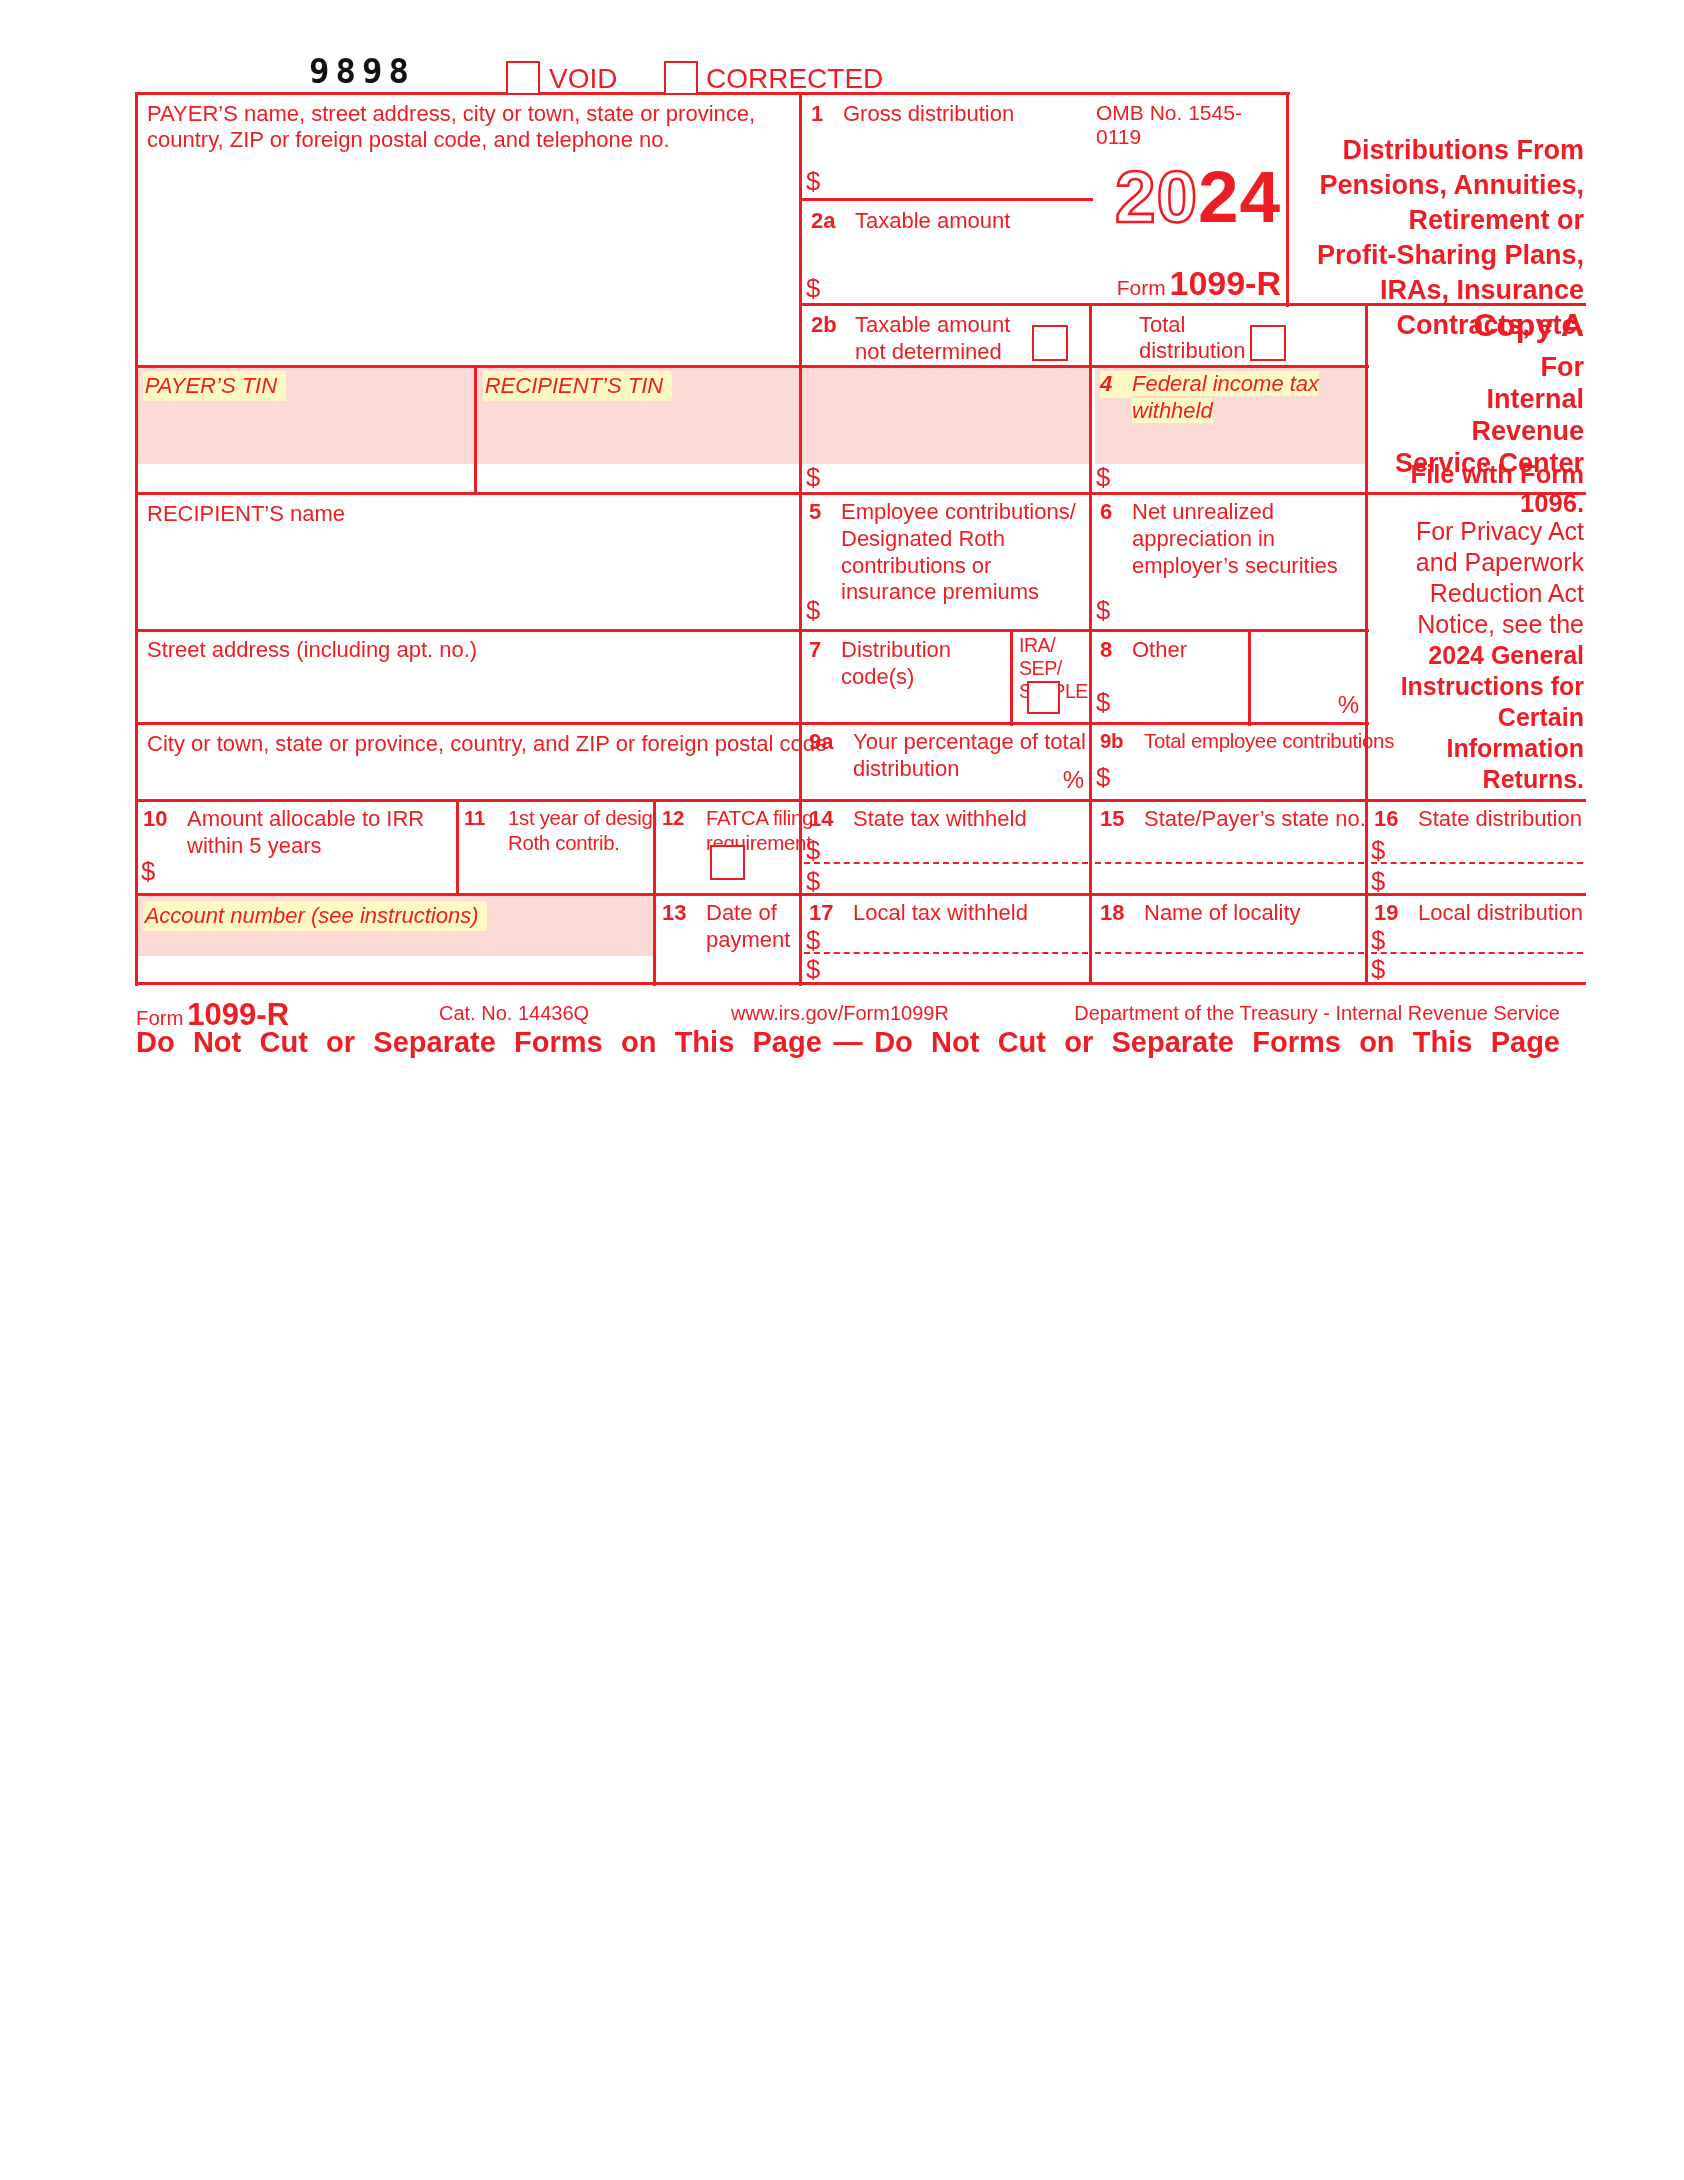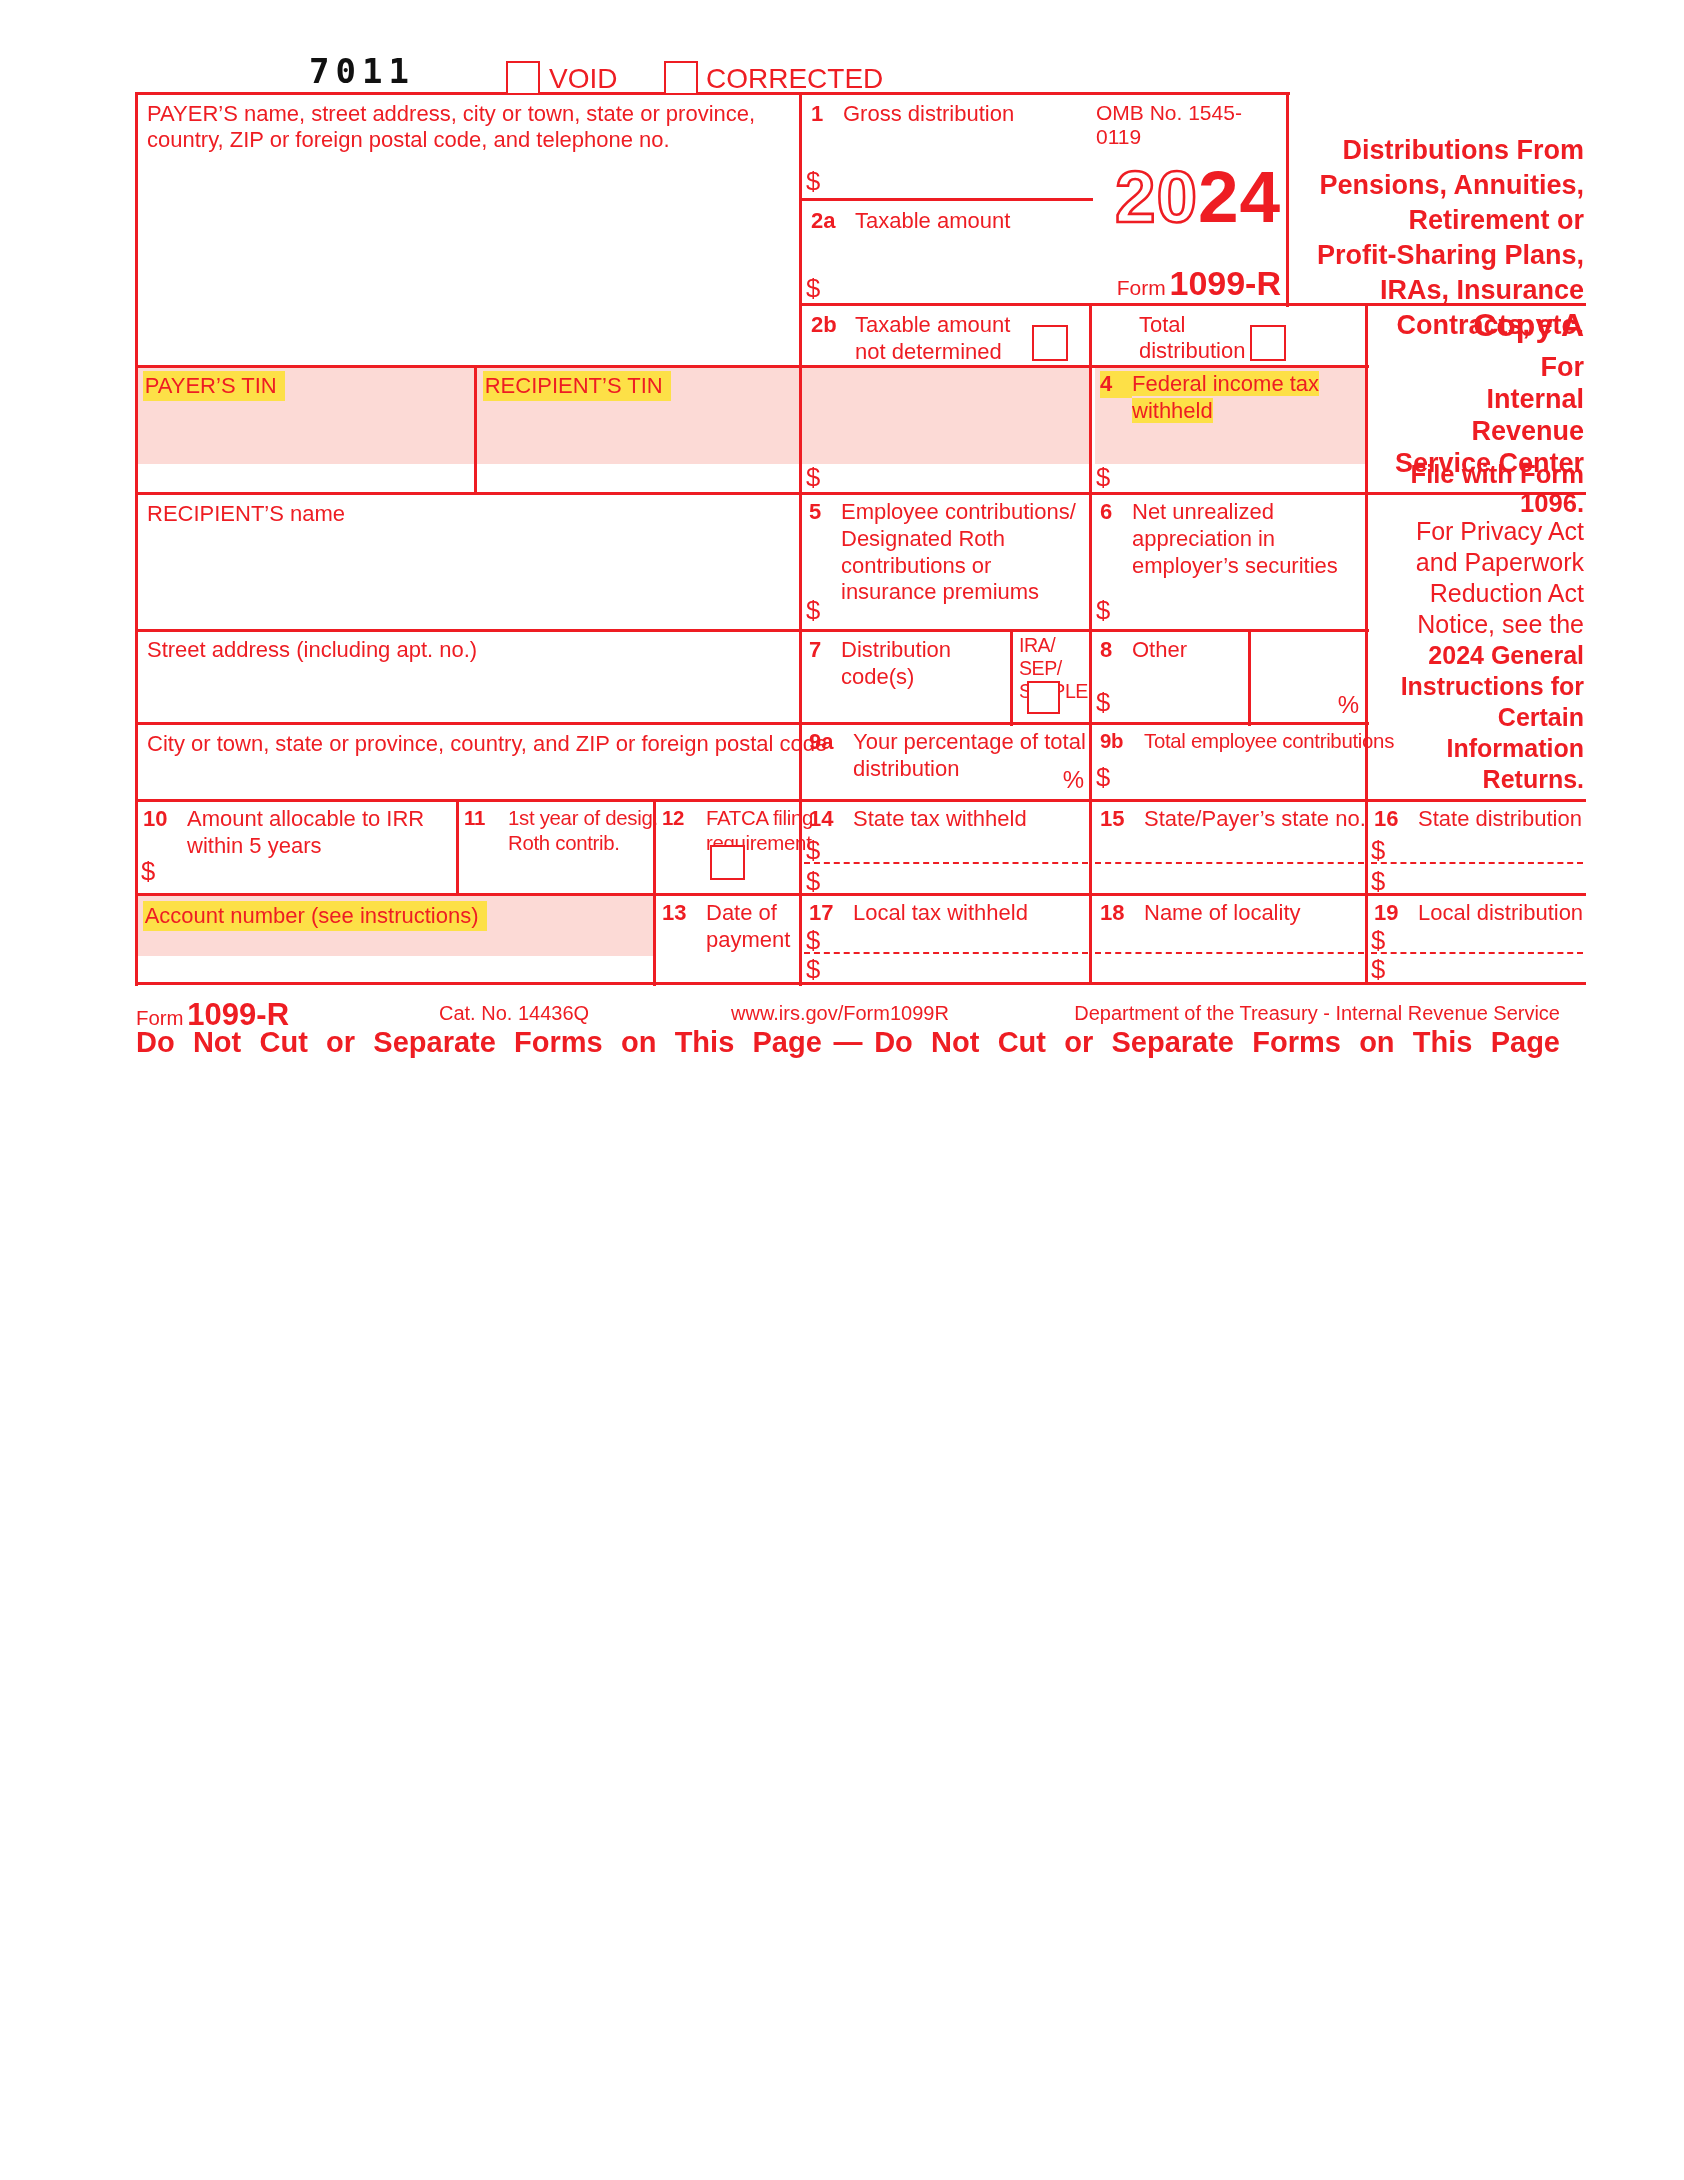--- a/index.html
+++ b/index.html
@@ -13,21 +13,21 @@
   .vl{position:absolute;width:3.4px;background:var(--red);}
   .hl{position:absolute;height:3.4px;background:var(--red);}
   .pink{position:absolute;background:var(--pink);}
   .lbl{font-size:22px;line-height:1.2;white-space:pre-line;}
   .hang{padding-left:32px;text-indent:-32px;white-space:pre-line;font-size:22px;line-height:1.22;}
   .hang.h2{padding-left:44px;text-indent:-44px;}
   .num{font-weight:700;display:inline-block;text-indent:0;width:32px;}
   .h2 .num{width:44px;}
   .cond{font-size:20.4px;letter-spacing:-0.3px;}
   .cond2{font-size:19.6px;letter-spacing:-0.5px;}
-  .chip{background:#fde047;}
+  .chip{background:#fef9c3;font-style:italic;}
   .chippad{padding:1.7px 8.5px 1.7px 1.7px;}
   .dollar{font-size:25.6px;line-height:1;}
   .pct{font-size:24px;line-height:1;}
   .cb{position:absolute;background:#fff;border:2.6px solid var(--red);}
   .dash{position:absolute;height:0;border-top:2.6px dashed var(--red);}
   .bold{font-weight:700;}
   .rt{text-align:right;}
   .preline{white-space:pre-line;}
   .code{font-family:"DejaVu Sans Mono",monospace;font-weight:700;font-size:34px;color:#111;letter-spacing:6px;}
   .y-outline{color:#fff;-webkit-text-stroke:2.6px var(--red);text-shadow:0 0 0.9px var(--red);}
@@ -76,21 +76,21 @@
   <div class="hl" style="left:135px;top:893px;width:1451px;"></div>
   <div class="hl" style="left:135px;top:982px;width:1451px;"></div>
 
   <div class="dash" style="left:804px;top:862px;width:284px;"></div>
   <div class="dash" style="left:1095px;top:862px;width:269px;"></div>
   <div class="dash" style="left:1371px;top:862px;width:212px;"></div>
   <div class="dash" style="left:804px;top:952px;width:284px;"></div>
   <div class="dash" style="left:1095px;top:952px;width:269px;"></div>
   <div class="dash" style="left:1371px;top:952px;width:212px;"></div>
 
-  <div class="abs code" style="left:309px;top:51px;">7011</div>
+  <div class="abs code" style="left:309px;top:51px;">9898</div>
   <div class="cb" style="left:506px;top:61px;width:30px;height:30px;"></div>
   <div class="abs" style="left:549px;top:63px;font-size:28px;">VOID</div>
   <div class="cb" style="left:664px;top:61px;width:30px;height:30px;"></div>
   <div class="abs" style="left:706px;top:63px;font-size:28px;">CORRECTED</div>
 
   <div class="abs lbl" style="left:147px;top:101px;width:639px;">PAYER’S name, street address, city or town, state or province,
 country, ZIP or foreign postal code, and telephone no.</div>
 
   <div class="abs hang" style="left:811px;top:101px;width:268px;"><span class="num">1</span><span>Gross distribution</span></div>
   <div class="abs dollar" style="left:806px;top:169px;">$</div>

